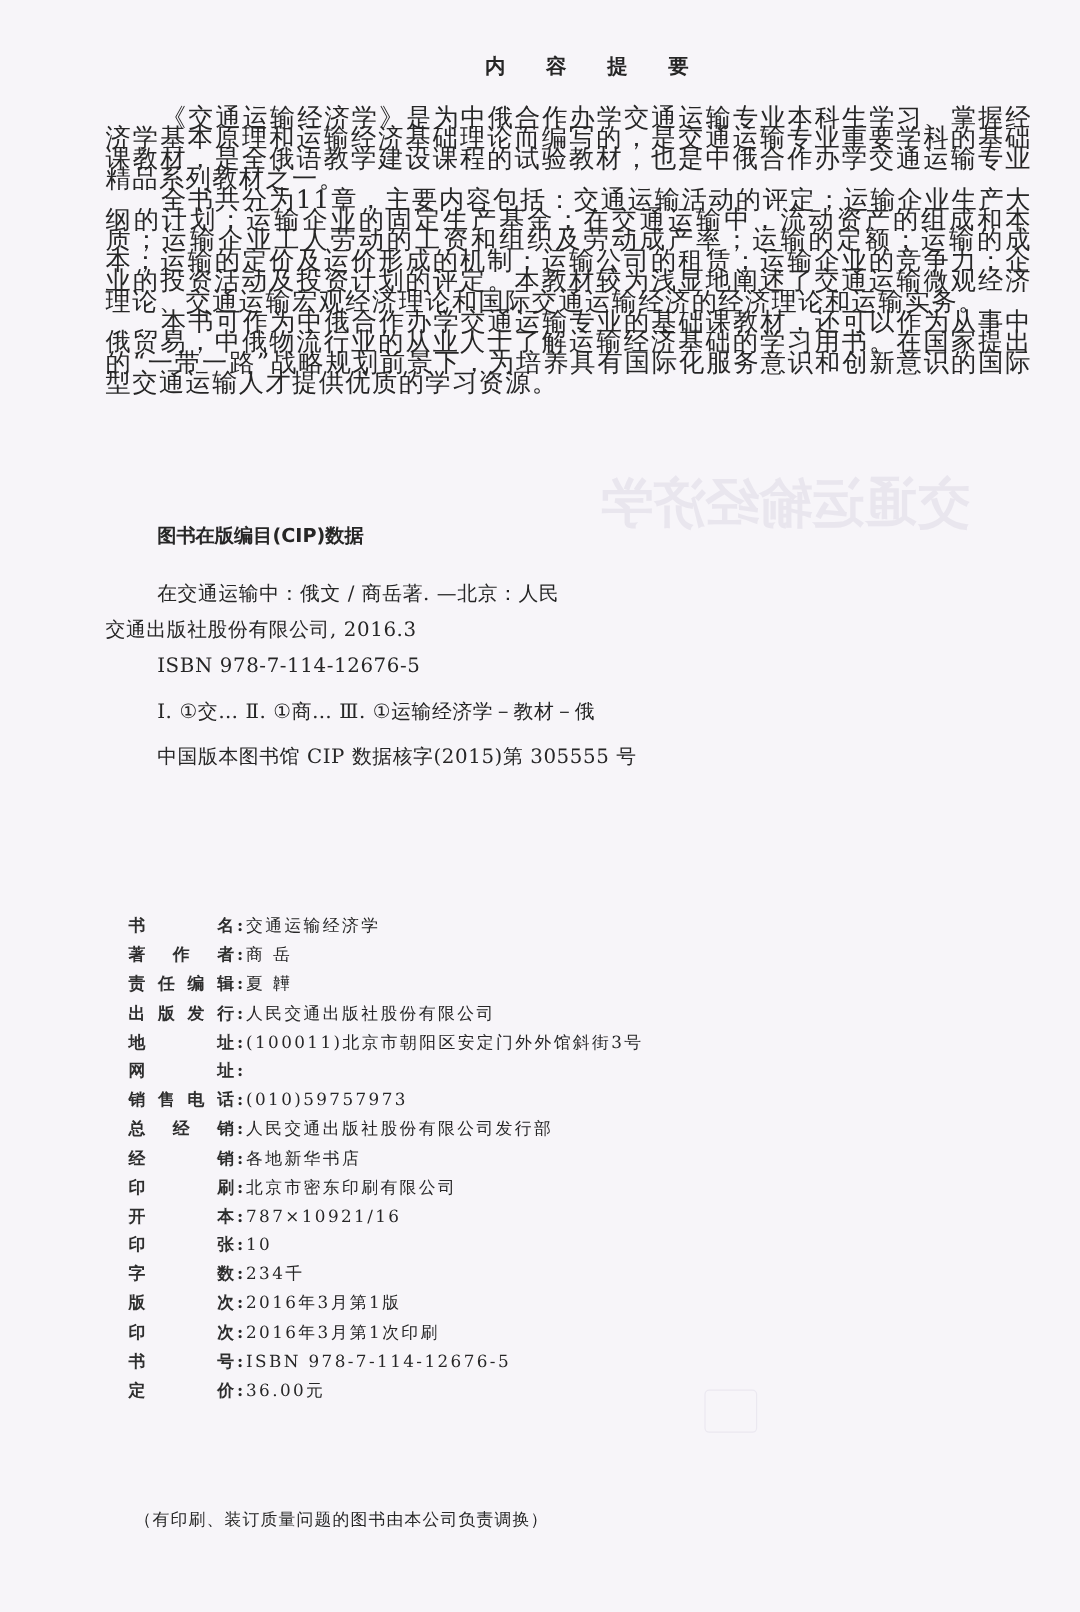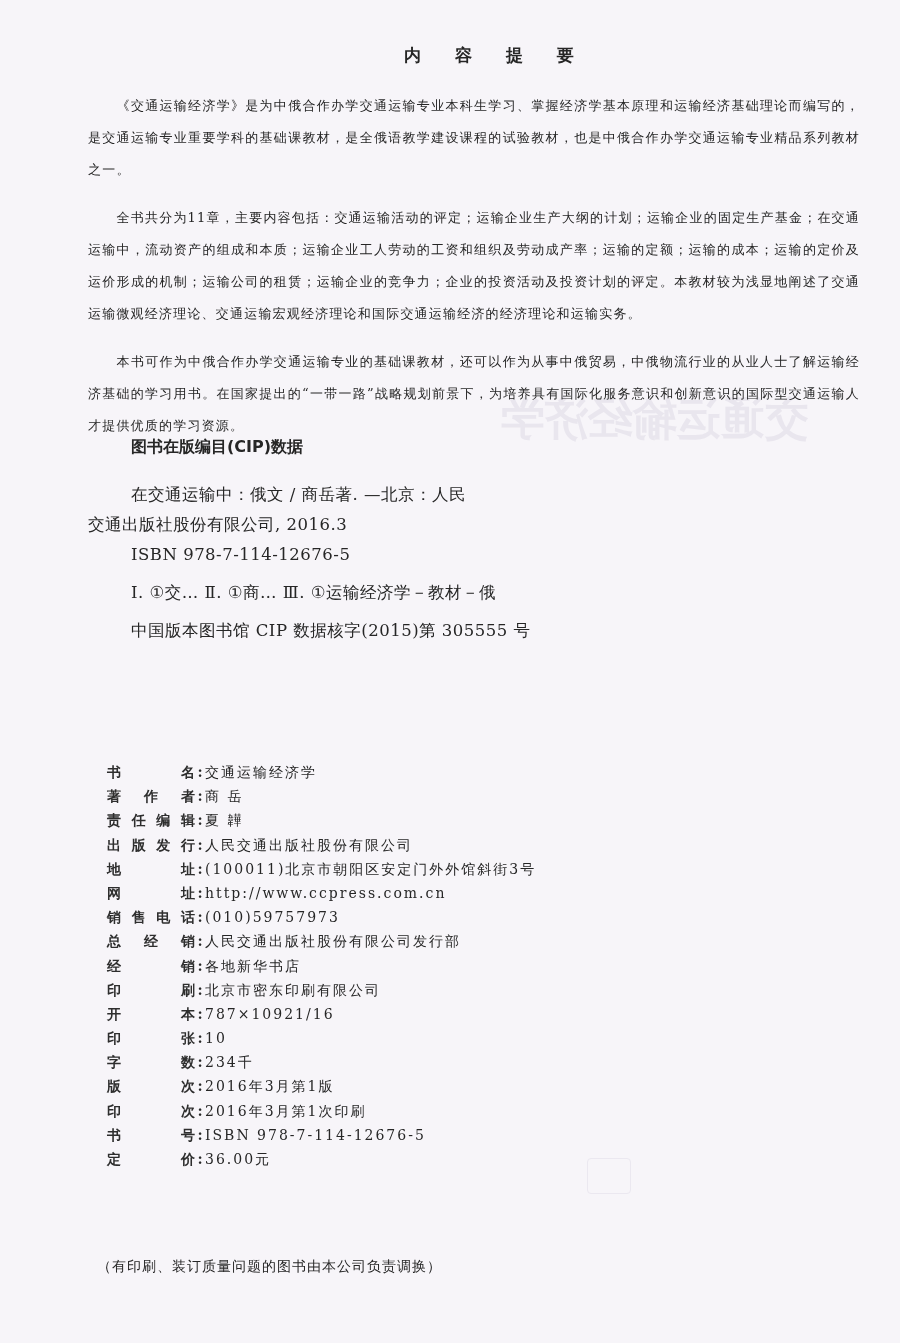--- a/index.html
+++ b/index.html
@@ -15,25 +15,25 @@
   .title {
     position: absolute; top: 44px; left: 0; width: 900px;
     text-align: center; font-size: 17px; font-weight: bold;
     letter-spacing: 14px;
     font-family: "DejaVu Sans", "Liberation Sans", sans-serif;
     margin-left: 46px;
   }
 
   .summary {
     position: absolute; left: 88px; top: 90px; width: 772px;
-    font-size: 13px; line-height: 32px;
+    font-size: 21px; line-height: 17px;
     text-align: justify; letter-spacing: 1.2px;
   }
   .summary p { margin: 0; text-indent: 2.2em; }
-  .summary p + p { margin-top: 16px; }
+  .summary p + p { margin-top: 0; }
 
   .cip-heading {
     position: absolute; left: 131px; top: 437px;
     font-size: 16px; font-weight: bold;
     font-family: "DejaVu Sans", "Liberation Sans", sans-serif;
   }
   .cip {
     position: absolute; left: 88px; top: 480px; width: 520px;
     font-size: 16.5px; line-height: 30px; letter-spacing: 0.5px;
   }
@@ -49,21 +49,21 @@
   .row .k {
     width: 88px; display: flex; justify-content: space-between;
     font-weight: bold;
     font-family: "DejaVu Sans", "Liberation Sans", sans-serif;
     color: #2e2e2e;
   }
   .row .colon { width: 10px; text-align: center; font-weight: bold; }
   .row .v { letter-spacing: 2px; }
   .row .v .sub { }
   .notice {
-    position: absolute; left: 97px; top: 1258px;
+    position: absolute; left: 112px; top: 1258px;
     font-size: 14px; letter-spacing: 1px;
   }
 
   .ghost {
     position: absolute; color: #e9e6ee; pointer-events: none;
     font-family: "DejaVu Sans", "Liberation Sans", sans-serif;
   }
   .ghost-title { left: 500px; top: 390px; font-size: 44px; font-weight: bold; transform: scaleX(-1); }
   .ghost-logo {
     position: absolute; left: 587px; top: 1158px; width: 42px; height: 34px;
@@ -141,21 +141,20 @@
         </span>
         <span class="colon">:</span>
         <span class="v"><span>(100011)北京市朝阳区安定门外外馆斜街3号</span></span>
       </div>
       <div class="row">
         <span class="k">
           <span>网</span>
           <span>址</span>
         </span>
         <span class="colon">:</span>
-        <span class="v"><span>http://www.ccpress.com.cn</span></span>
       </div>
       <div class="row">
         <span class="k">
           <span>销</span>
           <span>售</span>
           <span>电</span>
           <span>话</span>
         </span>
         <span class="colon">:</span>
         <span class="v"><span>(010)59757973</span></span>

